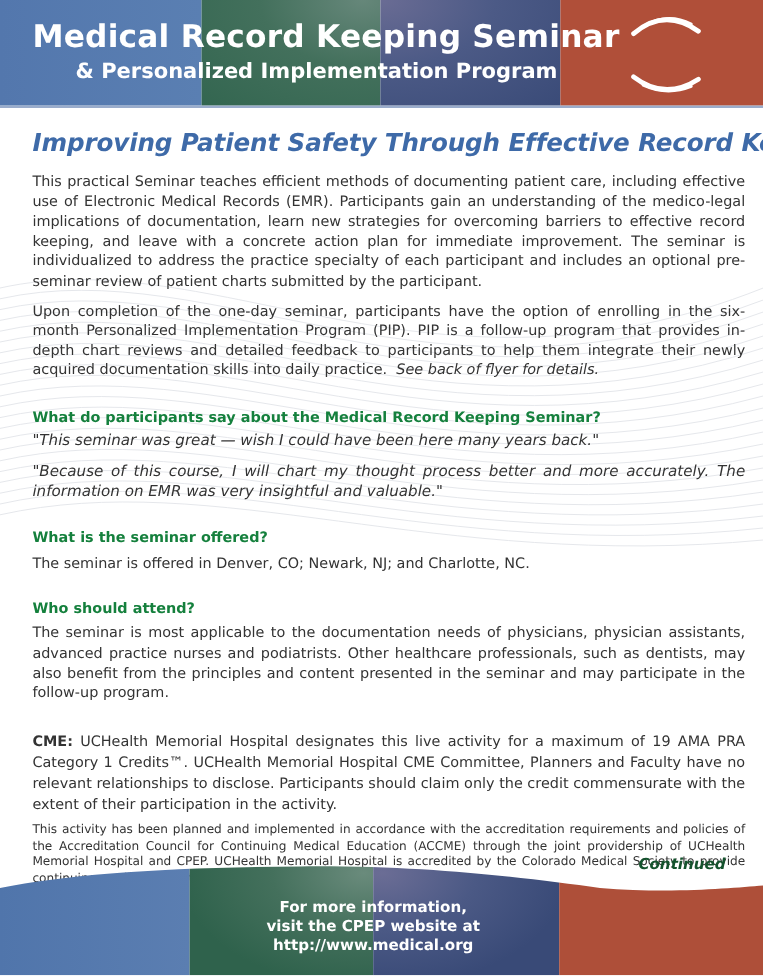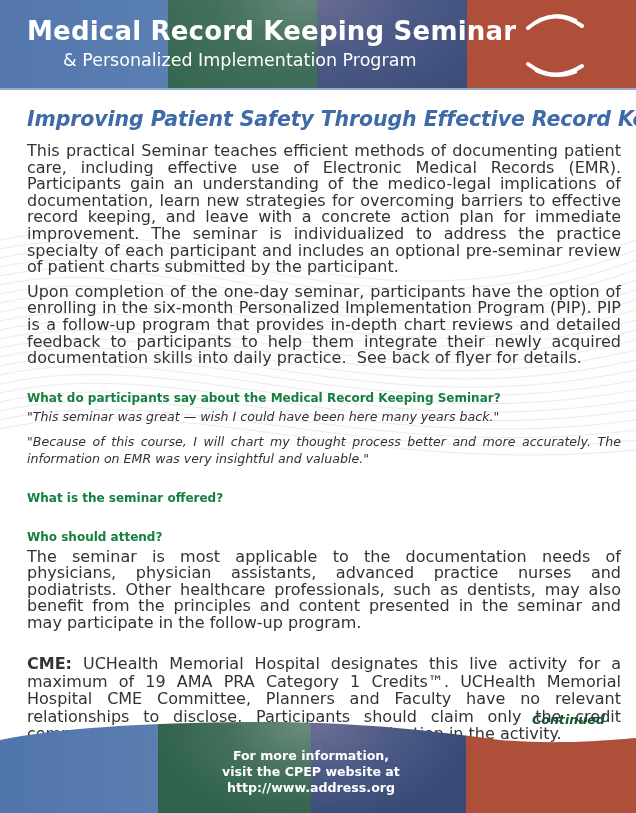--- a/index.html
+++ b/index.html
@@ -15,43 +15,43 @@
   .b-red    { left: 467px; width: 169px; background: #b04f39; }
   .header-strip { position: absolute; left: 0; top: 88px; width: 636px; height: 2px; background: #9aaccb; }
 
   .header-title {
     position: absolute; left: 27px; top: 14px; width: 440px;
     font-size: 26px; font-weight: bold; color: #ffffff; letter-spacing: 0.2px;
     white-space: nowrap; line-height: 34px;
   }
   .header-subtitle {
     position: absolute; left: 63px; top: 48px;
-    font-size: 17.5px; font-weight: normal; color: #ffffff; white-space: nowrap; line-height: 24px;
+    font-size: 17.5px; font-weight: bold; color: #ffffff; white-space: nowrap; line-height: 24px;
   }
   .logo { position: absolute; left: 498px; top: 8px; width: 112px; height: 74px; }
   .logo-text {
     position: absolute; left: 0; top: 18px; width: 112px; text-align: center;
     font-family: "Liberation Sans", sans-serif; font-style: italic; font-weight: bold;
     font-size: 36px; color: #ffffff; letter-spacing: -1px; line-height: 38px;
   }
   .logo-arc { position: absolute; left: 0; top: 0; width: 112px; height: 74px; }
 
   
   .bg-waves { position: absolute; left: 0; top: 230px; width: 636px; height: 330px; pointer-events: none; }
 
   
   .content { position: absolute; left: 27px; top: 98px; width: 594px; }
   .main-title {
     text-align: center; font-size: 20.5px; font-weight: bold; font-style: italic;
     color: #3e6aa8; line-height: 42px; white-space: nowrap; letter-spacing: -0.1px;
   }
-  p { font-size: 16px; line-height: 16.6px; text-align: justify; }
+  p { font-size: 12px; line-height: 16.6px; text-align: justify; }
   .p1 { margin-top: 3px; }
   .p2 { margin-top: 8px; }
-  .italic { }
+  .italic { font-style: italic; }
   .h { font-size: 12px; font-weight: bold; color: #15803d; line-height: 18px; }
   .h-q { margin-top: 22px; }
   .quote { font-style: italic; font-size: 12.6px; line-height: 16.6px; text-align: justify; }
   .quote1 { margin-top: 2px; }
   .quote2 { margin-top: 9px; }
   .h-where { margin-top: 21px; }
   .where-text { margin-top: 4px; }
   .h-who { margin-top: 21px; }
   .who-text { margin-top: 3px; }
   .fee { margin-top: 22px; }
@@ -126,20 +126,21 @@
 
   <p class="p1">This practical Seminar teaches efficient methods of documenting patient care, including effective use of Electronic Medical Records (EMR). Participants gain an understanding of the medico-legal implications of documentation, learn new strategies for overcoming barriers to effective record keeping, and leave with a concrete action plan for immediate improvement. The seminar is individualized to address the practice specialty of each participant and includes an optional pre-seminar review of patient charts submitted by the participant.</p>
 
   <p class="p2"><span>Upon completion of the one-day seminar, participants have the option of enrolling in the six-month Personalized Implementation Program (PIP). PIP is a follow-up program that provides in-depth chart reviews and detailed feedback to participants to help them integrate their newly acquired documentation skills into daily practice.</span>&nbsp; <span class="italic">See back of flyer for details.</span></p>
 
   <div class="h h-q">What do participants say about the Medical Record Keeping Seminar?</div>
   <div class="quote quote1">"This seminar was great — wish I could have been here many years back."</div>
   <div class="quote quote2">"Because of this course, I will chart my thought process better and more accurately. The information on EMR was very insightful and valuable."</div>
 
   <div class="h h-where">What is the seminar offered?</div>
+  <p class="where-text">The seminar is offered in Denver, CO; Newark, NJ; and Charlotte, NC.</p>
 
   <div class="h h-who">Who should attend?</div>
   <p class="who-text">The seminar is most applicable to the documentation needs of physicians, physician assistants, advanced practice nurses and podiatrists. Other healthcare professionals, such as dentists, may also benefit from the principles and content presented in the seminar and may participate in the follow-up program.</p>
 
 
   <p class="cme"><span class="bold">CME:</span> <span>UCHealth Memorial Hospital designates this live activity for a maximum of 19 AMA PRA Category 1 Credits™. UCHealth Memorial Hospital CME Committee, Planners and Faculty have no relevant relationships to disclose. Participants should claim only the credit commensurate with the extent of their participation in the activity.</span></p>
 
   <p class="accred">This activity has been planned and implemented in accordance with the accreditation requirements and policies of the Accreditation Council for Continuing Medical Education (ACCME) through the joint providership of UCHealth Memorial Hospital and CPEP.  UCHealth Memorial Hospital is accredited by the Colorado Medical Society to provide continuing medical education for physicians.</p>
 </div>
 
@@ -168,15 +169,15 @@
     </defs>
     <g clip-path="url(#waveClip)">
       <rect x="0" y="0" width="158" height="95" fill="url(#gBlue)"></rect>
       <rect x="158" y="0" width="153" height="95" fill="url(#gGreen)"></rect>
       <rect x="311" y="0" width="155" height="95" fill="url(#gPurple)"></rect>
       <rect x="466" y="0" width="170" height="95" fill="#ae4f39"></rect>
     </g>
   </svg>
   <div class="footer-text">
     <div>For more information,</div>
-    <div><span>visit the CPEP website at </span><span>http://www.address.org</span></div>
+    <div><span>visit the CPEP website at </span><span>http://www.medical.org</span></div>
   </div>
 </div>
 
 </body></html>

